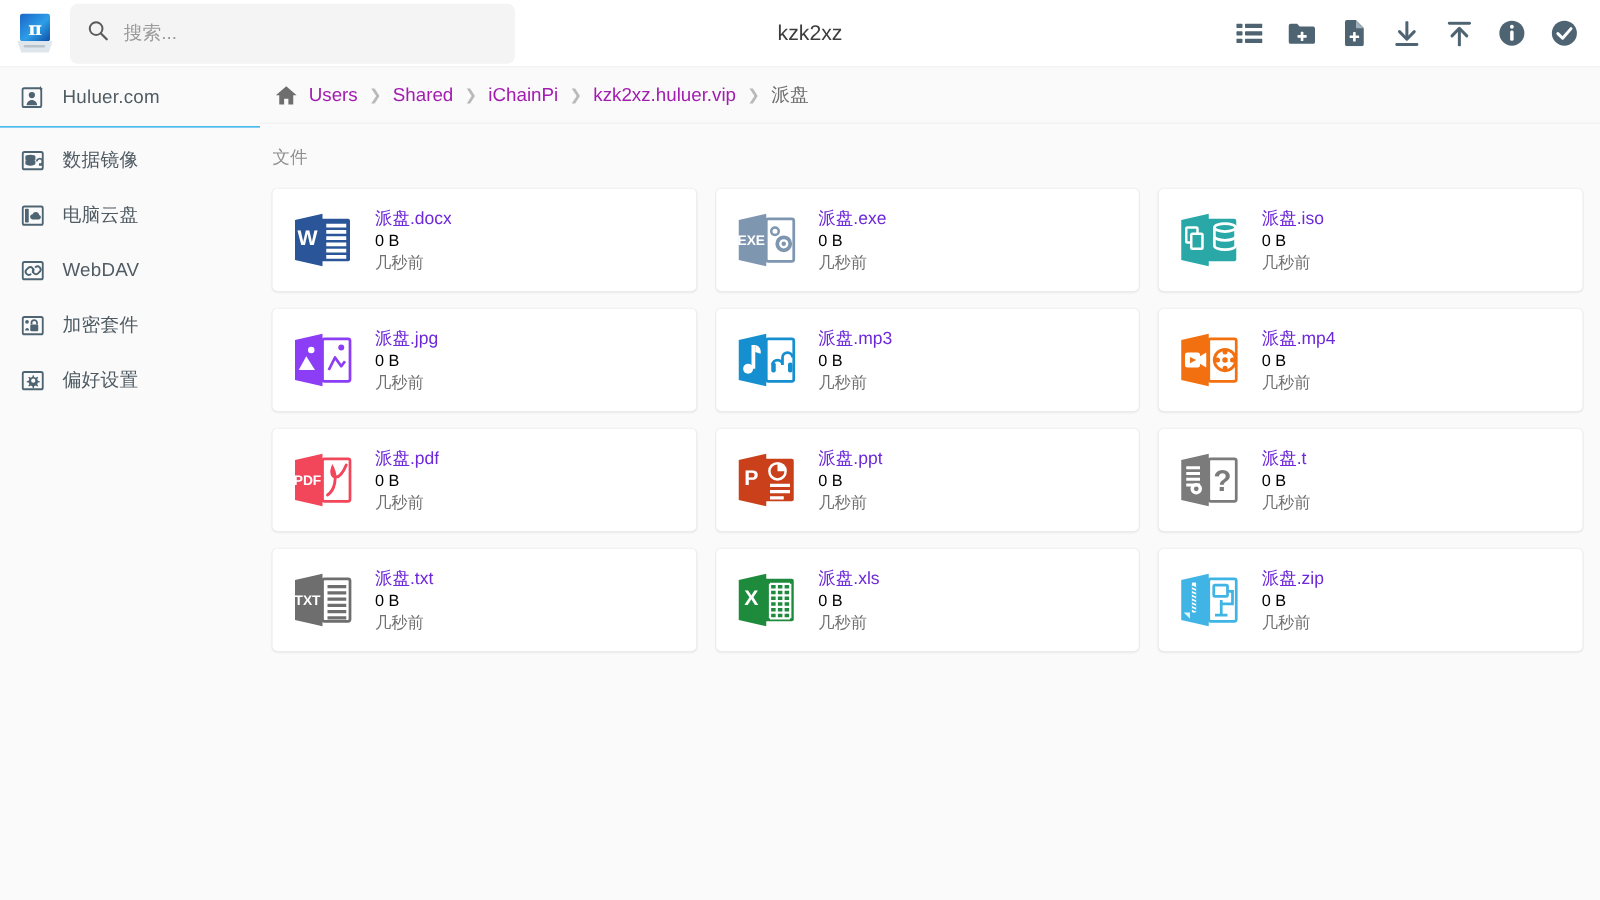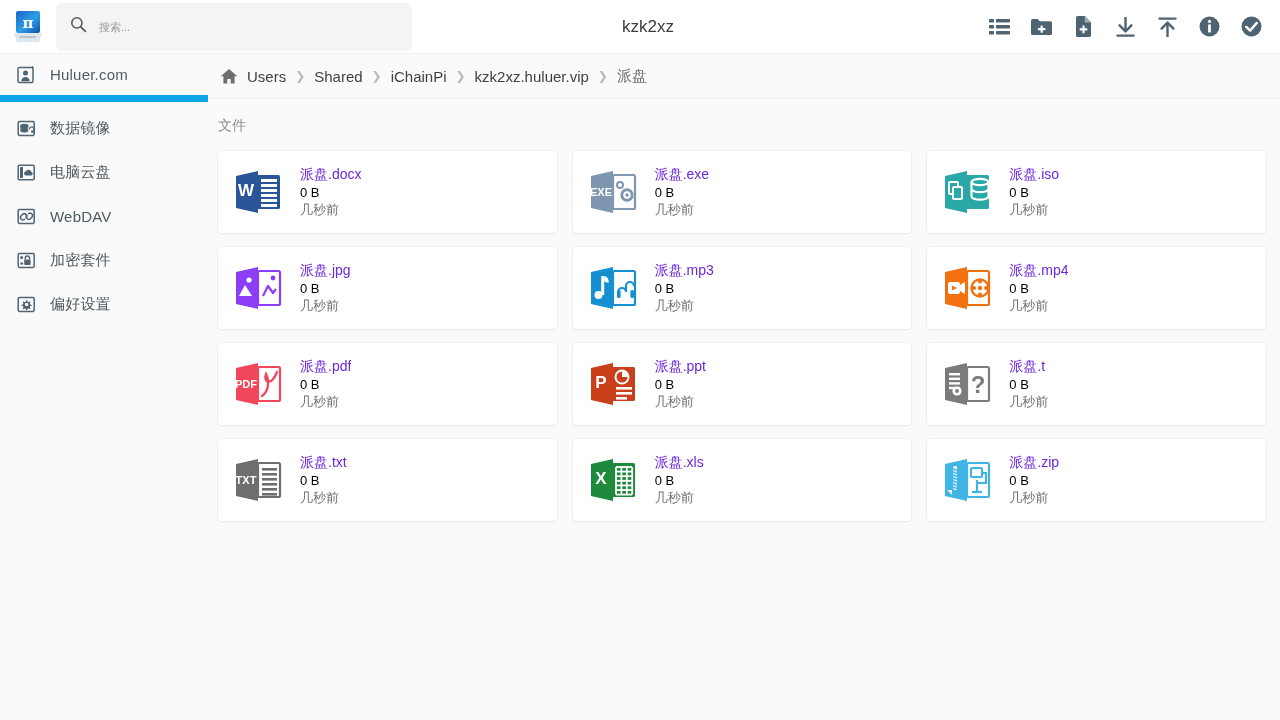--- a/index.html
+++ b/index.html
@@ -30,21 +30,21 @@
     background: #f4f4f4;
     border-radius: 6px;
     display: flex; align-items: center;
     padding: 0 14px;
     gap: 12px;
     flex: 0 0 356px;
   }
   #search-input {
     border: none; outline: none; background: transparent;
     font-family: "Liberation Sans", sans-serif;
-    font-size: 11px; color: #7f1d1d;
+    font-size: 15px; color: #7f1d1d;
     width: 100%;
   }
   #search-input::placeholder { color: #9a9a9a; }
 
   #window-title {
     position: absolute;
     left: 16px; right: 0;
     text-align: center;
     font-size: 17px;
     color: #3d3d3d;
@@ -75,21 +75,21 @@
   }
   .side-item {
     height: 44px;
     display: flex; align-items: center;
     gap: 14px;
     padding: 0 16px;
     cursor: pointer;
   }
   .side-item.account {
     height: 48px;
-    border-bottom: 7px solid #0ea5e9;
+    border-bottom: 1px solid #0ea5e9;
   }
   .side-icon {
     width: 20px; height: 20px; flex: 0 0 20px;
     display: flex; align-items: center; justify-content: center;
   }
   .side-label {
     font-size: 15px;
     color: #4f5b63;
     letter-spacing: .2px;
     white-space: nowrap;
@@ -102,21 +102,21 @@
   #breadcrumb-bar {
     height: 45px;
     display: flex; align-items: center;
     padding: 0 0 0 12px;
     border-bottom: 1px solid #f0f0f0;
     gap: 9px;
   }
   #breadcrumb-bar .home-icon { display: flex; align-items: center; }
   .crumb {
     font-size: 15px;
-    color: #404040;
+    color: #a21caf;
     cursor: pointer;
     white-space: nowrap;
   }
   .crumb.last { color: #6e6e6e; }
   .crumb-sep {
     color: #b9b9b9;
     font-size: 12px;
     display: flex; align-items: center;
   }
 

